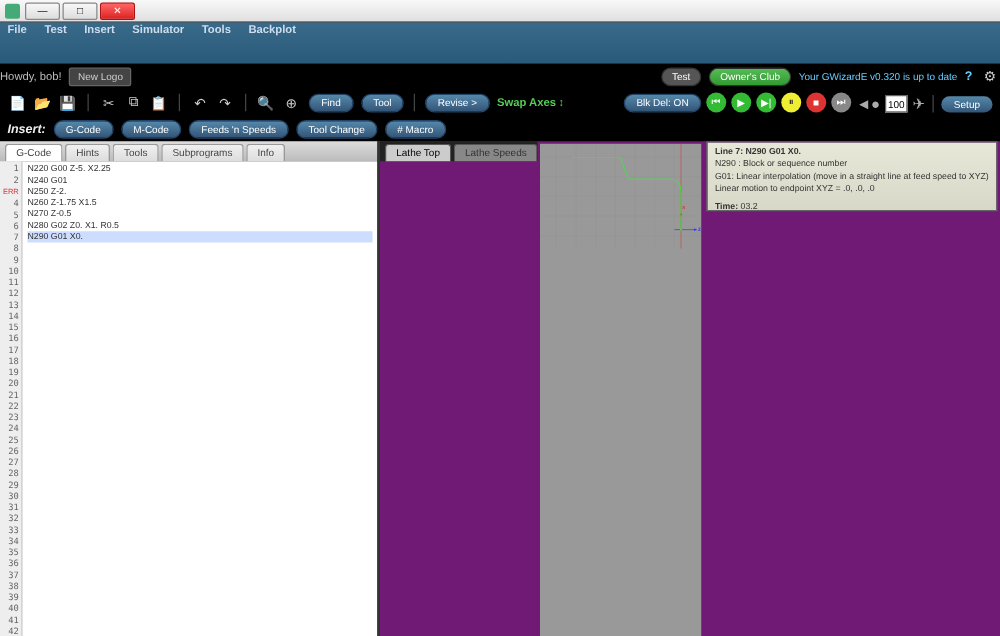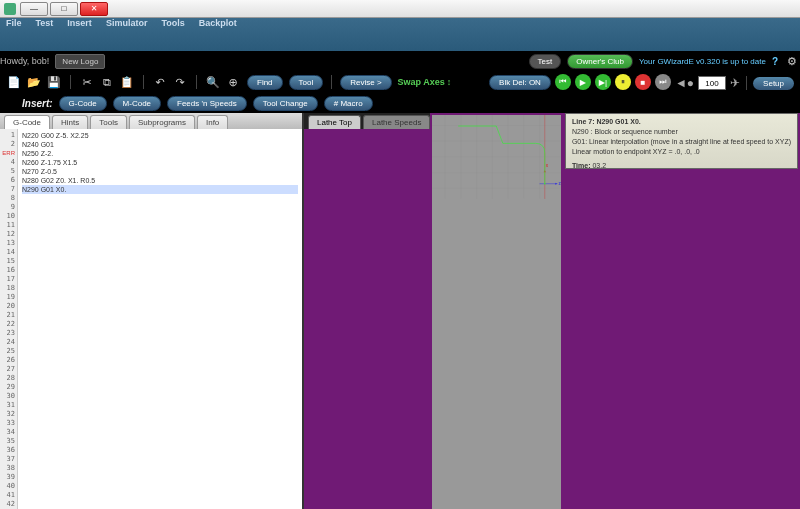--- a/index.html
+++ b/index.html
@@ -27,23 +27,23 @@
 .tool-sep{width:1px;height:14px;background:#444;margin:0 2px}
 .btn-pill{padding:2px 9px;border-radius:9px;font-size:8px;color:#fff;cursor:pointer;background:linear-gradient(#58a,#357);border:1px solid #246}
 .swap-axes{color:#5c5;font-size:9px;font-weight:bold;display:flex;align-items:flex-end;gap:2px}
 .toolbar-right{margin-left:auto;display:flex;align-items:flex-end;gap:4px}
 .play-btn{width:16px;height:16px;border-radius:50%;display:flex;align-items:center;justify-content:center;font-size:8px;cursor:pointer}
 .play-green{background:#3b3;color:#fff}
 .play-yellow{background:#ee3;color:#333}
 .play-red{background:#d33;color:#fff}
 .play-gray{background:#888;color:#fff}
 .fish{color:#aaa;font-size:12px}
-.speed-input{width:28px;height:14px;background:#fff;font-size:8px;text-align:center;border:1px solid #666}
+.speed-input{width:18px;height:14px;background:#fff;font-size:8px;text-align:center;border:1px solid #666}
 .setup-btn{padding:2px 10px;border-radius:9px;background:linear-gradient(#58a,#357);color:#fff;font-size:8px}
-.insert-bar{height:20px;background:#000;display:flex;align-items:center;padding:0 22px;gap:6px}
+.insert-bar{height:20px;background:#000;display:flex;align-items:center;padding:0 6px;gap:6px}
 .insert-label{color:#eee;font-size:10px;font-weight:bold;font-style:italic}
 .main-area{display:flex;height:405px}
 .left-panel{width:302px;display:flex;flex-direction:column;background:#000}
 .tabs{height:16px;background:linear-gradient(#ddd,#bbb);display:flex;padding-left:4px;gap:2px;align-items:flex-end}
 .tab{padding:2px 8px;font-size:8px;background:linear-gradient(#f0f0f0,#ddd);border:1px solid #999;border-bottom:none;border-radius:3px 3px 0 0;color:#444;cursor:pointer}
 .tab.active{background:#fff}
 .code-area{flex:1;background:#fff;display:flex;overflow:hidden}
 .line-numbers{width:18px;background:#eee;border-right:1px solid #ccc;font-size:7px;color:#666;text-align:right;padding:2px 2px 0 0;line-height:9px;font-family:monospace}
 .line-numbers .err{color:#d33;font-size:6px}
 .code-text{flex:1;padding:2px 4px;font-family:monospace;font-size:7px;line-height:9px;color:#333}

